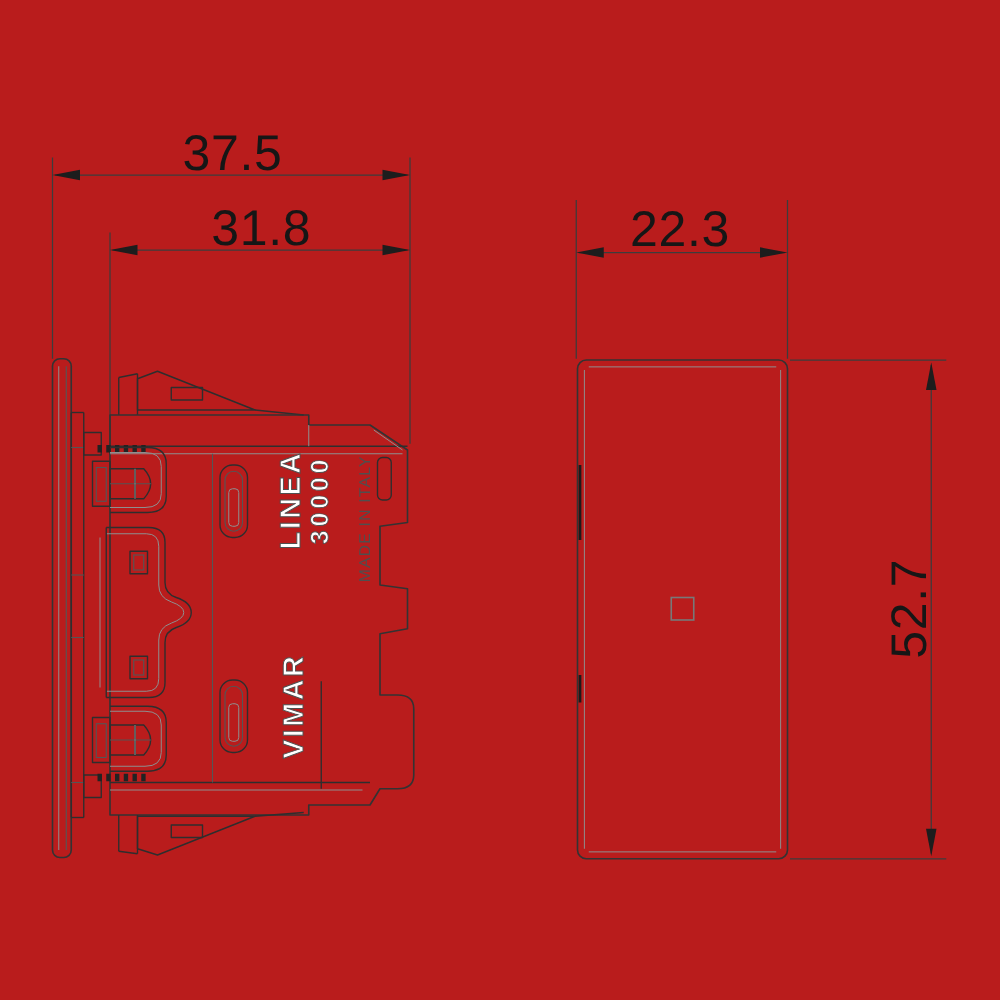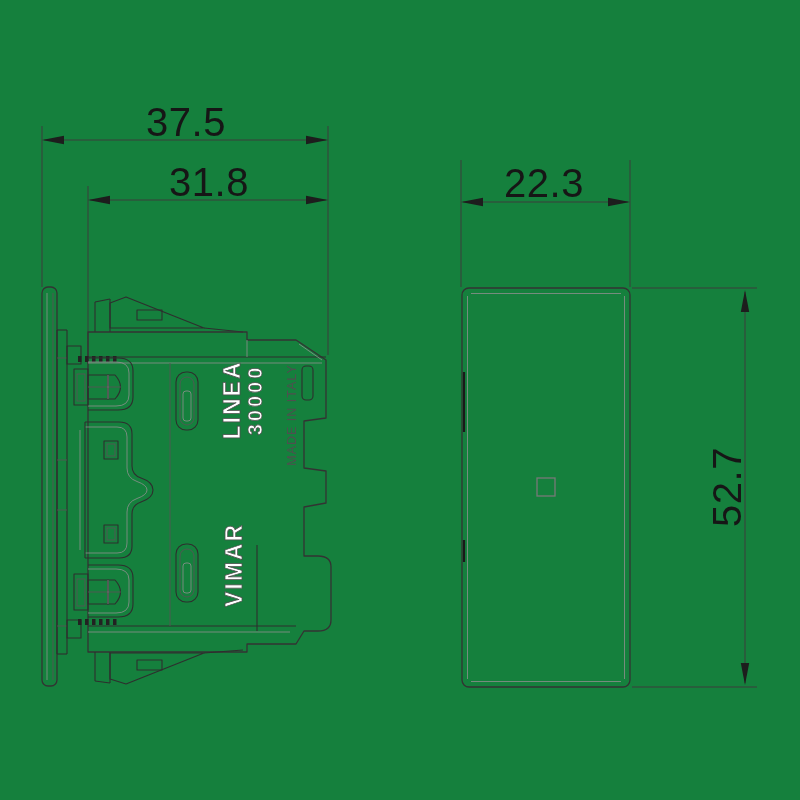--- a/index.html
+++ b/index.html
@@ -1,16 +1,16 @@
 <!DOCTYPE html>
 <html><head>
 <meta charset="utf-8">
 <style>
   html,body{margin:0;padding:0;background:#ffffff;}
-  .stage{position:relative;width:800px;height:800px;background:#15803d;overflow:hidden;
+  .stage{position:relative;width:800px;height:800px;background:#b91c1c;overflow:hidden;
          font-family:"Liberation Sans",sans-serif;}
   svg{position:absolute;left:0;top:0;}
   .ln{fill:none;stroke:#2e2e2e;stroke-width:1.1;stroke-linejoin:round;stroke-linecap:butt;}
   .lnb{fill:none;stroke:#333333;stroke-width:1.3;stroke-linejoin:round;}
   .lt{fill:none;stroke:#8f8f8f;stroke-width:0.8;}
   .md{fill:none;stroke:#555555;stroke-width:0.9;}
   .dim{fill:none;stroke:#3c3c3c;stroke-width:1;}
   .arr{fill:#1d1d1d;stroke:none;}
   .tooth{fill:#222222;stroke:none;}
   .dtxt{font-family:"Liberation Sans",sans-serif;font-size:40px;fill:#161616;letter-spacing:0.5px;}

